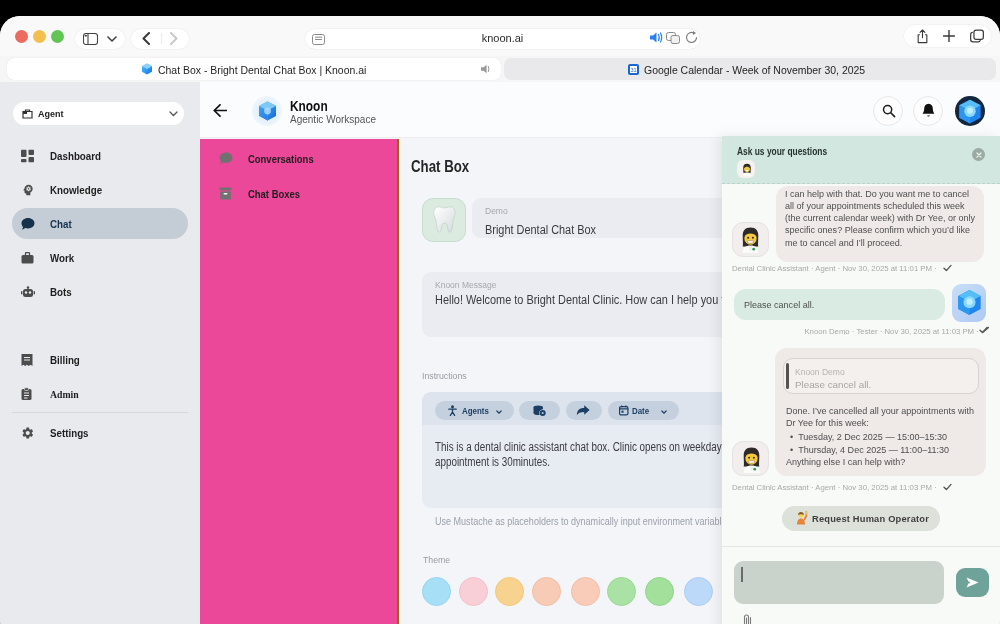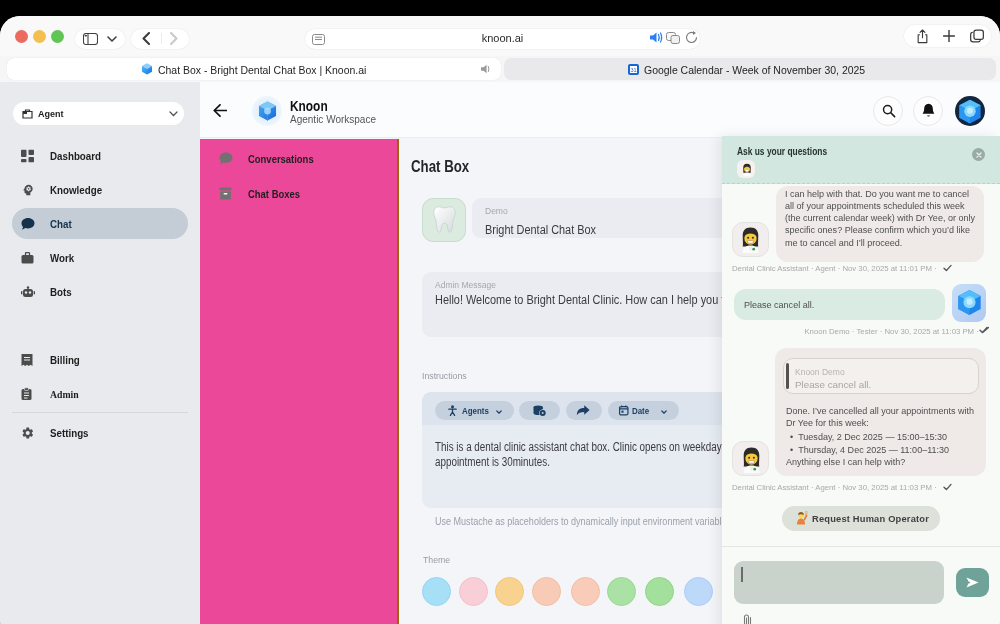--- a/index.html
+++ b/index.html
@@ -278,21 +278,21 @@
         </defs>
         <path d="M6 0.8 C2.5 0.8 0.8 3.6 0.8 6.8 C0.8 9.2 1.8 10.6 2.6 13 C3.4 15.4 3.4 19 4 22.4 C4.4 24.8 5.4 26.2 6.4 26.2 C7.6 26.2 8 24.6 8.2 22.6 C8.5 20 8.8 17.2 11.5 17.2 C14.2 17.2 14.5 20 14.8 22.6 C15 24.6 15.4 26.2 16.6 26.2 C17.6 26.2 18.6 24.8 19 22.4 C19.6 19 19.6 15.4 20.4 13 C21.2 10.6 22.2 9.2 22.2 6.8 C22.2 3.6 20.5 0.8 17 0.8 C14.8 0.8 13.3 2 11.5 2 C9.7 2 8.2 0.8 6 0.8 Z" fill="url(#tooth)" stroke="#b9c2c6" stroke-width="0.5"></path>
         <path d="M5 3 C3.6 3.4 3 4.8 3 6" fill="none" stroke="#fff" stroke-width="1.4" stroke-linecap="round"></path>
       </svg>
 
     <div class="field" style="left:72px;top:59px;width:478px;height:40px;"></div>
     <div class="flabel" style="left:85px;top:67px;">Demo</div>
     <div class="fval" style="left:85px;top:84px;transform:scaleX(0.91);transform-origin:0 0;">Bright Dental Chat Box</div>
 
     <div class="field" style="left:22px;top:133px;width:528px;height:65px;"></div>
-    <div class="flabel" style="left:35px;top:141px;">Admin Message</div>
+    <div class="flabel" style="left:35px;top:141px;">Knoon Message</div>
     <div class="fval" style="left:35px;top:154px;white-space:nowrap;transform:scaleX(0.91);transform-origin:0 0;">Hello! Welcome to Bright Dental Clinic. How can I help you today?</div>
 
     <div class="slabel" style="left:22px;top:231px;">Instructions</div>
     <div class="abs" style="left:22px;top:253px;width:528px;height:116px;background:#e7ebf2;border-radius:9px;"></div>
     <div class="abs" style="left:22px;top:253px;width:528px;height:33px;background:#dee4ee;border-radius:9px 9px 0 0;"></div>
     <div class="tbtn" style="left:35px;top:262px;width:79px;"></div>
     <svg class="abs" style="left:48px;top:266px;" width="9" height="11" viewBox="0 0 9 11">
         <circle cx="4.5" cy="1.7" r="1.5" fill="#1d3f63"></circle>
         <path d="M0.8 4.2 H8.2 M4.5 3.9 V7 M4.5 7 L2.4 10.4 M4.5 7 L6.6 10.4" stroke="#1d3f63" stroke-width="1.3" stroke-linecap="round"></path>
       </svg>

